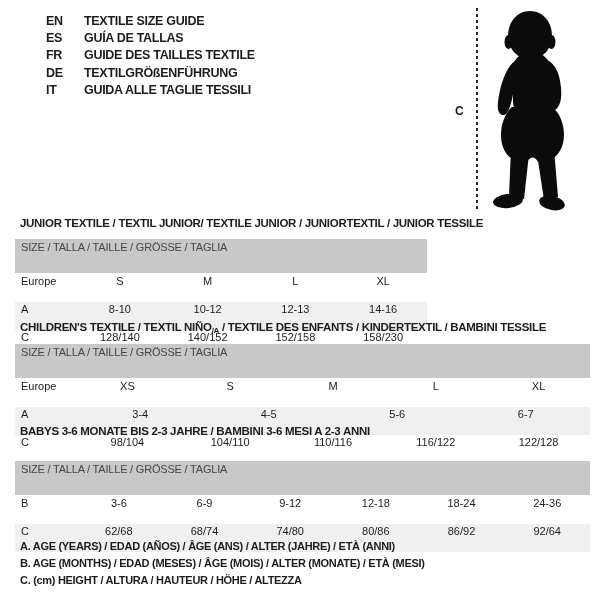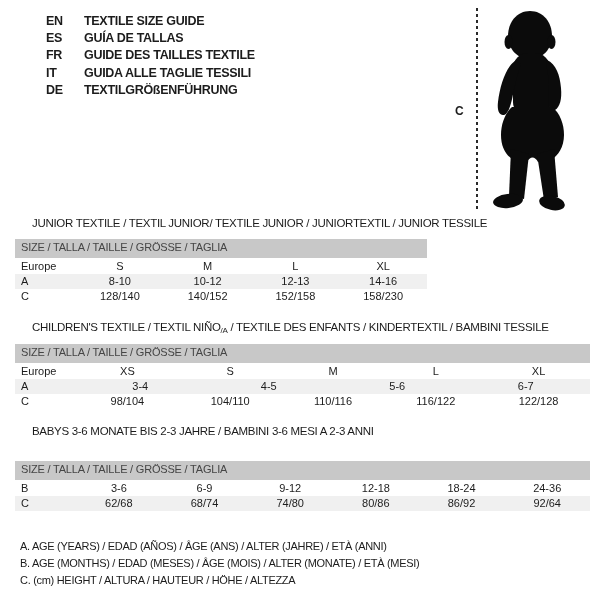--- a/index.html
+++ b/index.html
@@ -14,57 +14,57 @@
   .lang-row{display:flex;font-weight:bold;font-size:12.5px;line-height:17.2px;letter-spacing:-0.3px;}
   .lang-code{width:38px;flex:0 0 38px;padding-left:24px;}
 
   
   .fig-dash{left:476px;top:8px;width:2px;height:202px;
     background:repeating-linear-gradient(to bottom,#2a2a2a 0 3px,transparent 3px 6px);}
   .fig-c{left:455px;top:104px;font-weight:bold;font-size:12px;}
   .baby{left:486px;top:9px;}
 
   
-  .tbl-title{position:absolute;left:20px;font-weight:normal;font-size:11.5px;letter-spacing:-0.3px;line-height:15px;margin-left:12px;}
+  .tbl-title{position:absolute;left:20px;font-weight:bold;font-size:11.5px;letter-spacing:-0.3px;line-height:15px;}
   .sub{font-size:8px;vertical-align:-2px;}
   .tbl{position:absolute;left:15px;font-size:11px;}
   .w1{width:412px;}
   .w2{width:575px;}
-  .size-bar{background:#c8c8c8;color:#454545;height:19px;line-height:17px;padding-left:6px;margin-bottom:1px;font-size:11px;letter-spacing:-0.2px;}
-  .row{display:flex;height:15px;line-height:15px;}
+  .size-bar{background:#c8c8c8;color:#454545;height:34px;line-height:17px;padding-left:6px;margin-bottom:1px;font-size:11px;letter-spacing:-0.2px;}
+  .row{display:flex;height:28px;line-height:15px;}
   .row.shade{background:#f0f0f0;}
   .cell{flex:1;text-align:center;}
   .lbl{flex:0 0 55px;text-align:left;padding-left:6px;}
 
   
-  .footnotes{left:20px;top:538px;font-weight:normal;font-size:11px;line-height:16.8px;letter-spacing:-0.3px;}
+  .footnotes{left:20px;top:538px;font-weight:bold;font-size:11px;line-height:16.8px;letter-spacing:-0.3px;}
 </style>
 </head>
 <body>
 
 <div class="abs langs">
   <div class="lang-row">
     <span class="lang-code">EN</span>
     <span class="lang-label">TEXTILE SIZE GUIDE</span>
   </div>
   <div class="lang-row">
     <span class="lang-code">ES</span>
     <span class="lang-label">GUÍA DE TALLAS</span>
   </div>
   <div class="lang-row">
     <span class="lang-code">FR</span>
     <span class="lang-label">GUIDE DES TAILLES TEXTILE</span>
   </div>
   <div class="lang-row">
+    <span class="lang-code">DE</span>
+    <span class="lang-label">TEXTILGRÖßENFÜHRUNG</span>
+  </div>
+  <div class="lang-row">
     <span class="lang-code">IT</span>
     <span class="lang-label">GUIDA ALLE TAGLIE TESSILI</span>
-  </div>
-  <div class="lang-row">
-    <span class="lang-code">DE</span>
-    <span class="lang-label">TEXTILGRÖßENFÜHRUNG</span>
   </div>
 </div>
 
 <span class="abs fig-c">C</span>
 <div class="abs fig-dash"></div>
 <svg class="abs baby" width="92" height="202" viewBox="0 0 92 202" aria-hidden="true">
   <g fill="#0b0b0b">
 
     <path d="M44 2 C57 2 66 13 66 27 C66 33 64 38 61 42 C57 47 51 50 44 50 C37 50 31 47 27 42 C24 38 22 33 22 27 C22 13 31 2 44 2 Z"></path>
     <ellipse cx="22.5" cy="33" rx="4" ry="7"></ellipse>

